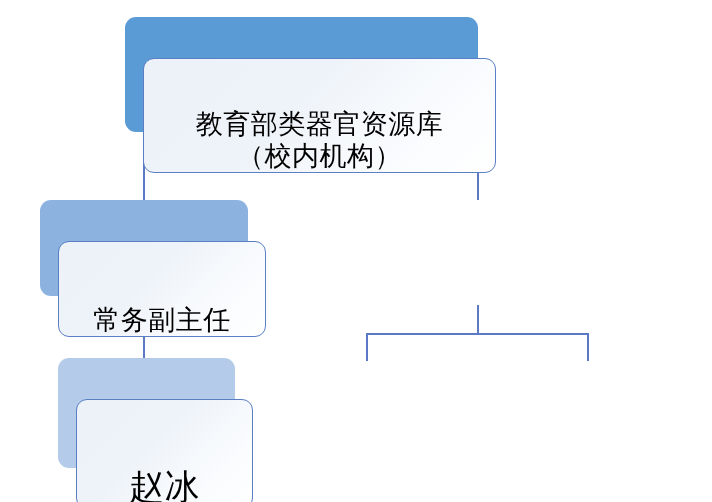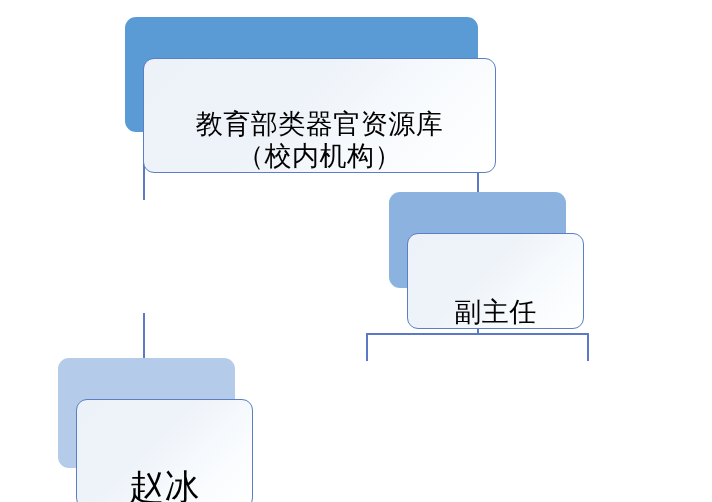--- a/index.html
+++ b/index.html
@@ -98,27 +98,27 @@
   <div class="connector v" style="left:587px; top:333px; height:28px;"></div>
 
   <div class="node level-1" style="left:125px; top:17px; width:353px; height:115px;">
     <div class="plate"></div>
     <div class="card">
       <span class="label">教育部类器官资源库
 （校内机构）</span>
     </div>
   </div>
 
-
-  <div class="node level-2" style="left:389px; top:192px; width:177px; height:96px;">
+  <div class="node level-2" style="left:40px; top:200px; width:208px; height:96px;">
     <div class="plate"></div>
     <div class="card">
-      <span class="label">副主任</span>
+      <span class="label">常务副主任</span>
     </div>
   </div>
+
 
   <div class="node level-3" style="left:58px; top:358px; width:177px; height:110px;">
     <div class="plate"></div>
     <div class="card">
       <span class="label">赵冰</span>
     </div>
   </div>
 
 
 

